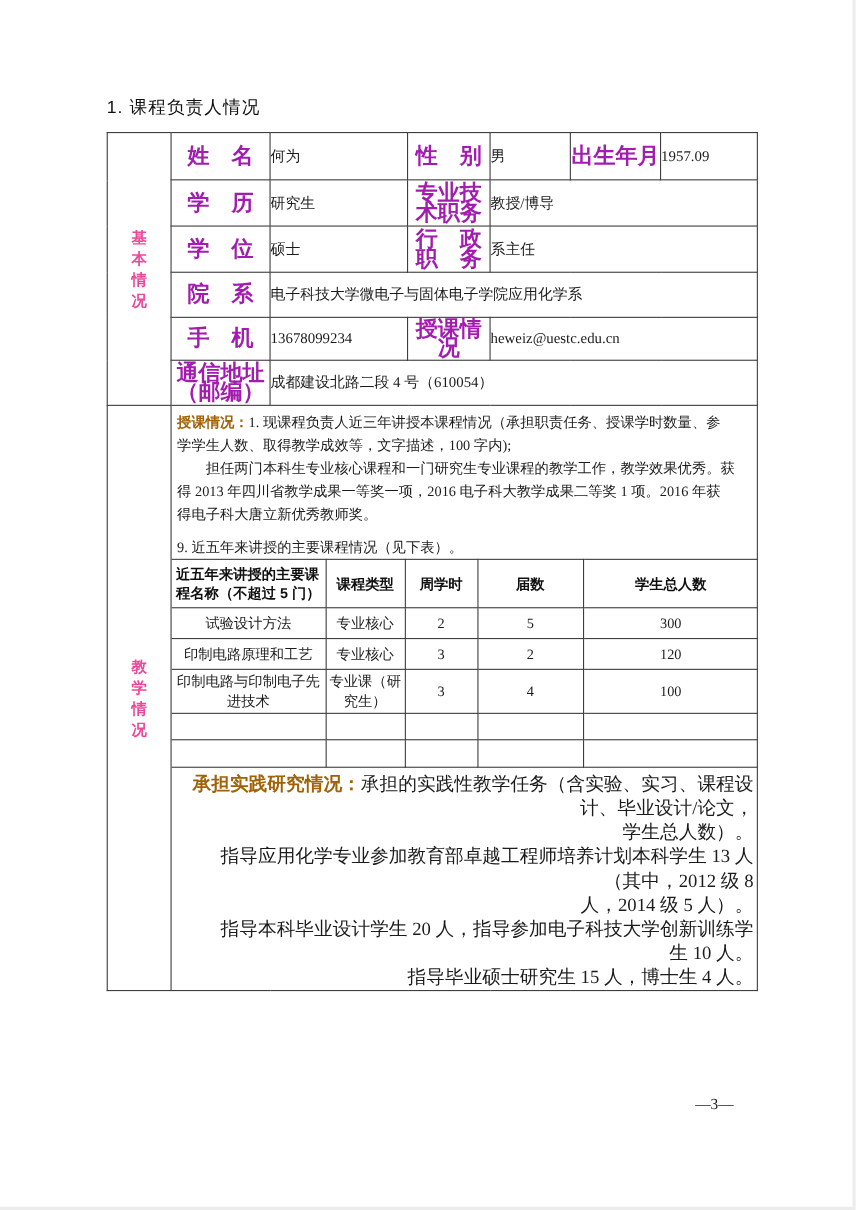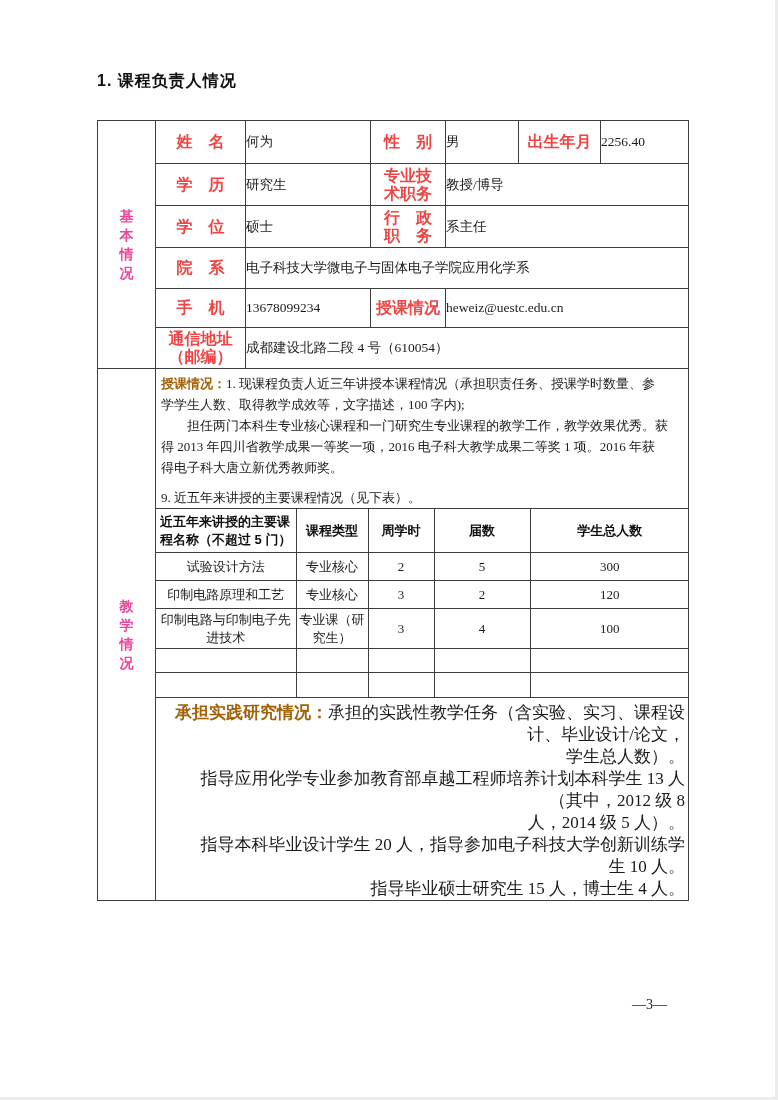--- a/index.html
+++ b/index.html
@@ -3,36 +3,36 @@
 <meta charset="utf-8">
 <style>
   html,body { margin:0; padding:0; background:#ffffff; }
   .page {
     position:relative; width:778px; height:1100px; background:#ffffff;
     font-family:"Liberation Serif","DejaVu Serif",serif; color:#1b1b1b;
     overflow:hidden;
     box-shadow: inset -3px -3px 0 0 #ececec;
   }
   .doc-title {
-    position:absolute; left:97px; top:71px;
+    position:absolute; left:97px; top:88px;
     font-family:"Liberation Sans","DejaVu Sans",sans-serif;
-    font-weight:bold; font-size:16px; letter-spacing:1px; color:#101010;
+    font-weight:normal; font-size:16px; letter-spacing:1px; color:#101010;
   }
   table.outer {
     position:absolute; left:97px; top:120px; width:591px;
     border-collapse:collapse; table-layout:fixed;
   }
   table.outer > tbody > tr > td { border:1px solid #3e3e3e; padding:0; }
   
   .r1{height:43px}.r2{height:42px}.r3{height:42px}.r4{height:41px}.r5{height:39px}.r6{height:41px}.r7{height:475px}
 
   .lbl {
     font-family:"Liberation Sans","DejaVu Sans",sans-serif; font-weight:bold;
-    font-size:16px; text-align:center; vertical-align:middle;
-    white-space:pre-line; line-height:18px; color:#ef4444;
+    font-size:20px; text-align:center; vertical-align:middle;
+    white-space:pre-line; line-height:18px; color:#a21caf;
   }
   .val { font-size:13.5px; vertical-align:middle; padding:0 4px 0 9px; line-height:18px;margin-top:15px; }
   .seclabel { text-align:center; vertical-align:middle; }
   .vert {
     display:block; width:16px; margin:0 auto;
     font-family:"Liberation Sans","DejaVu Sans",sans-serif; font-weight:bold;
     font-size:14px; line-height:19px; word-break:break-all; text-align:center; color:#ec4899;
   }
   .teachcell { vertical-align:top; padding:0 !important; }
 
@@ -84,21 +84,21 @@
     <tbody>
       <tr class="r1">
         <td class="seclabel" rowspan="6">
           <span class="vert">基本情况</span>
         </td>
         <td class="lbl">姓　名</td>
         <td class="val">何为</td>
         <td class="lbl">性　别</td>
         <td class="val">男</td>
         <td class="lbl">出生年月</td>
-        <td class="val">2256.40</td>
+        <td class="val">1957.09</td>
       </tr>
       <tr class="r2">
         <td class="lbl">学　历</td>
         <td class="val">研究生</td>
         <td class="lbl">专业技
 术职务</td>
         <td class="val" colspan="3">教授/博导</td>
       </tr>
       <tr class="r3">
         <td class="lbl">学　位</td>

